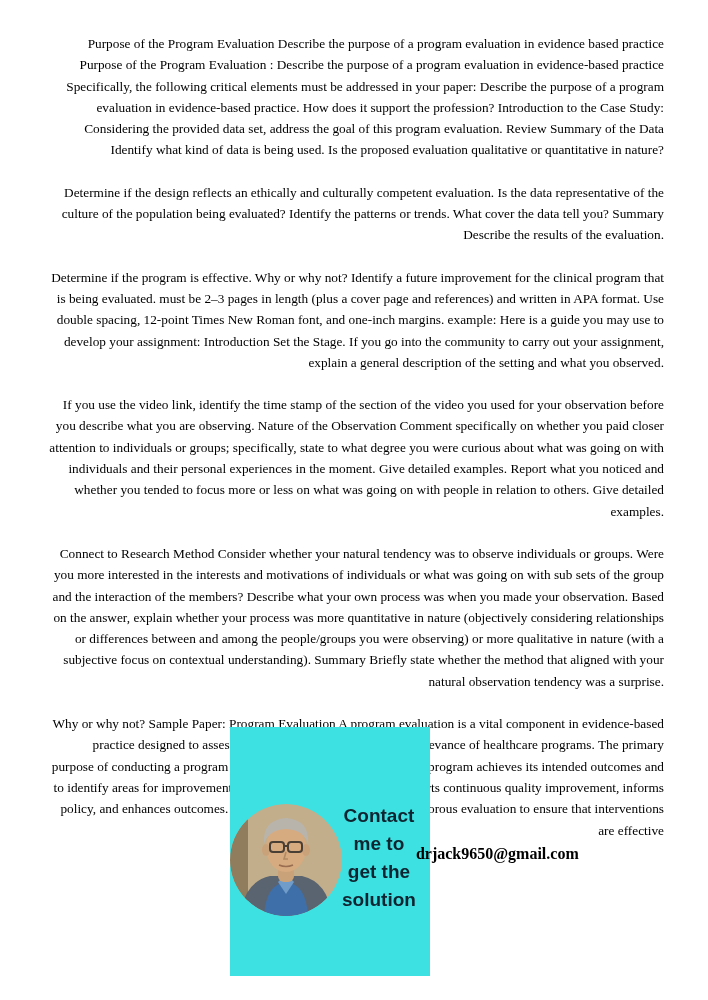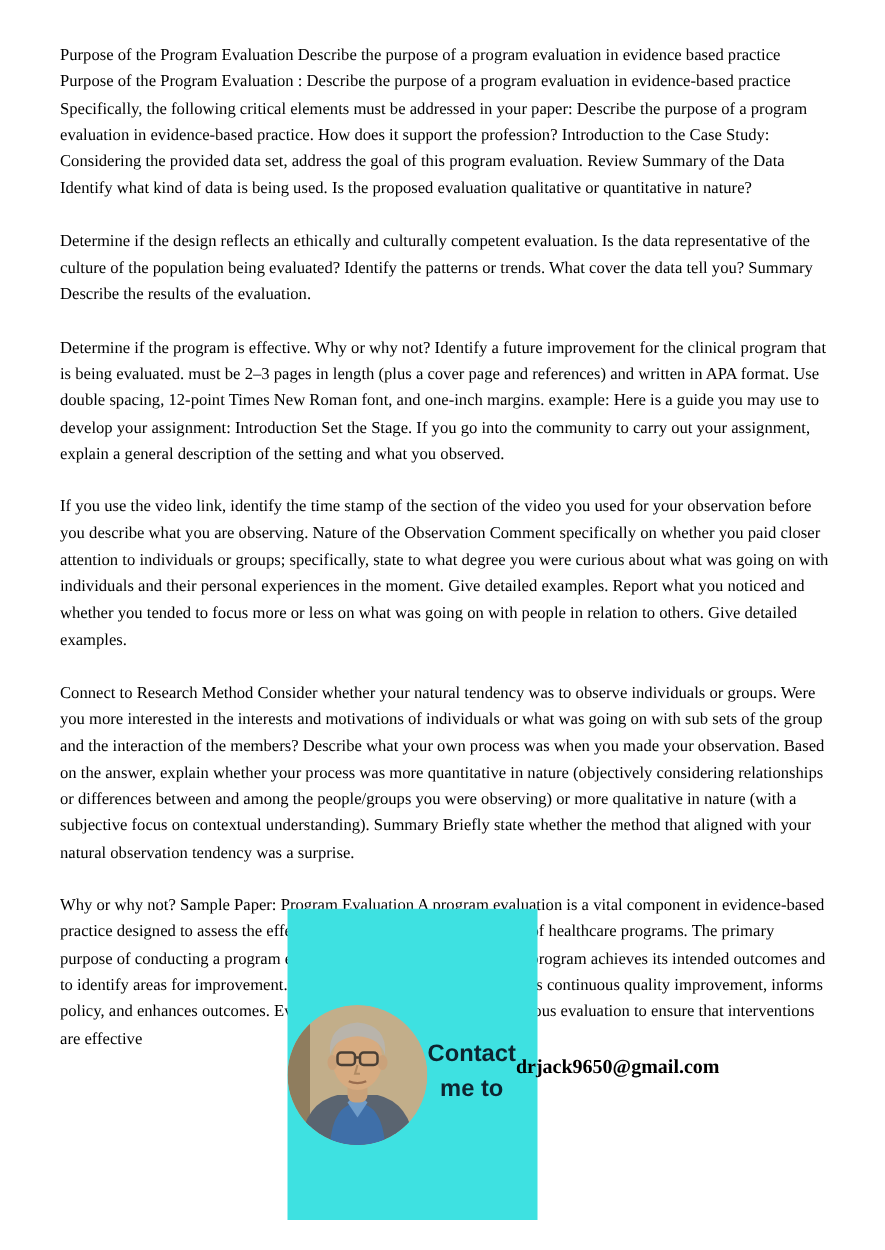--- a/index.html
+++ b/index.html
@@ -14,21 +14,21 @@
   .doc {
     position: absolute;
     left: 48px;
     top: 33px;
     width: 616px;
     color: #000000;
     font-size: 13.3px;
     line-height: 21.3px;
     text-align: left;
   }
-  .doc p { margin: 0 0 21px 0; }
+  .doc p { margin: 0 0 21px 0; text-align: right; }
   .popup {
     position: absolute;
     left: 230px;
     top: 727px;
     width: 200px;
     height: 249px;
     background: #3ee1e1;
     display: flex;
     flex-direction: row;
     align-items: center;
@@ -104,15 +104,16 @@
         <rect x="58" y="38" width="14" height="10" rx="3" fill="none" stroke="#4a3f35" stroke-width="2"></rect>
         <line x1="54" y1="42" x2="58" y2="42" stroke="#4a3f35" stroke-width="2"></line>
 
         <path d="M56 48 L54 55 L58 55" fill="none" stroke="#b08a63" stroke-width="1.6"></path>
         <path d="M49 61 Q56 64 63 61" fill="none" stroke="#9a6e50" stroke-width="1.6"></path>
       </g>
     </svg>
   </div>
   <div class="contact-lines">
     <div>Contact me to</div>
+    <div>get the solution</div>
   </div>
   <div class="email">drjack9650@gmail.com</div>
 </div>
 
 </body></html>

